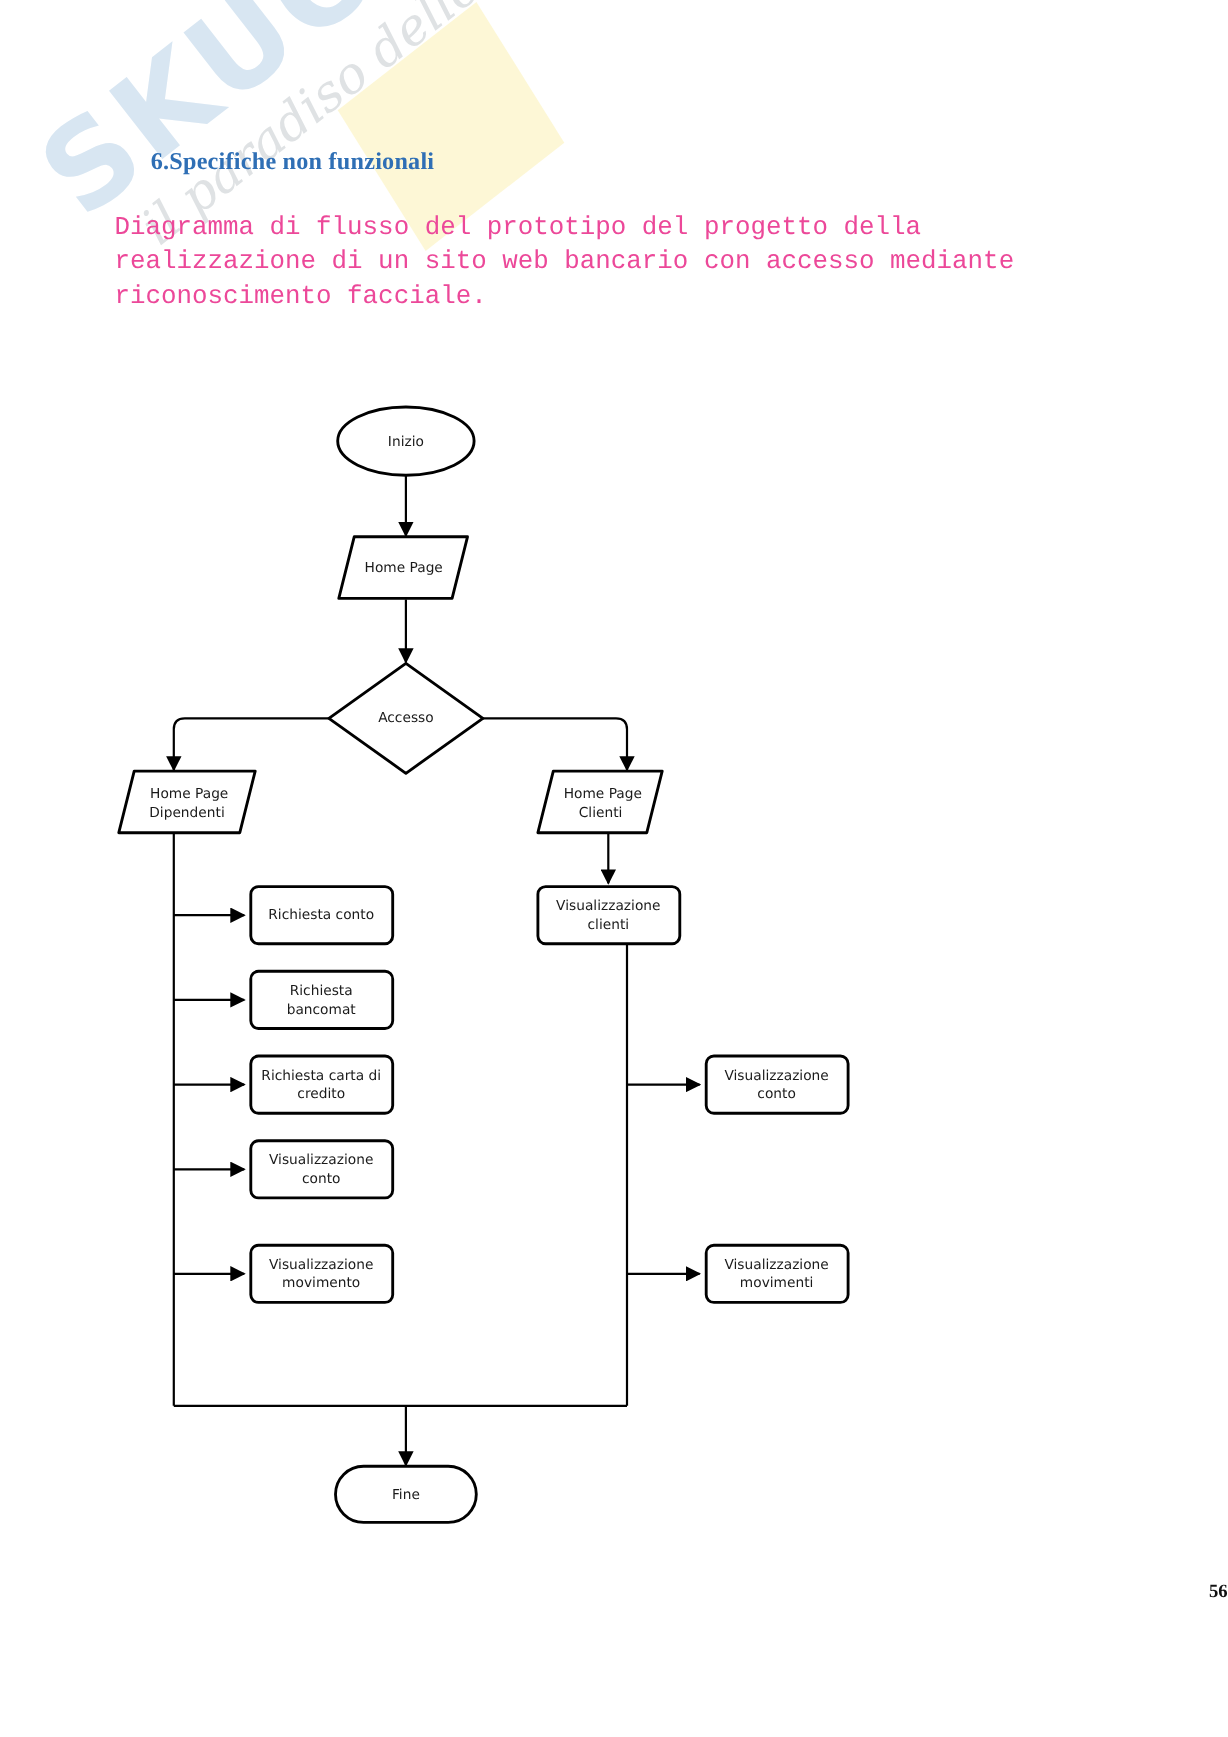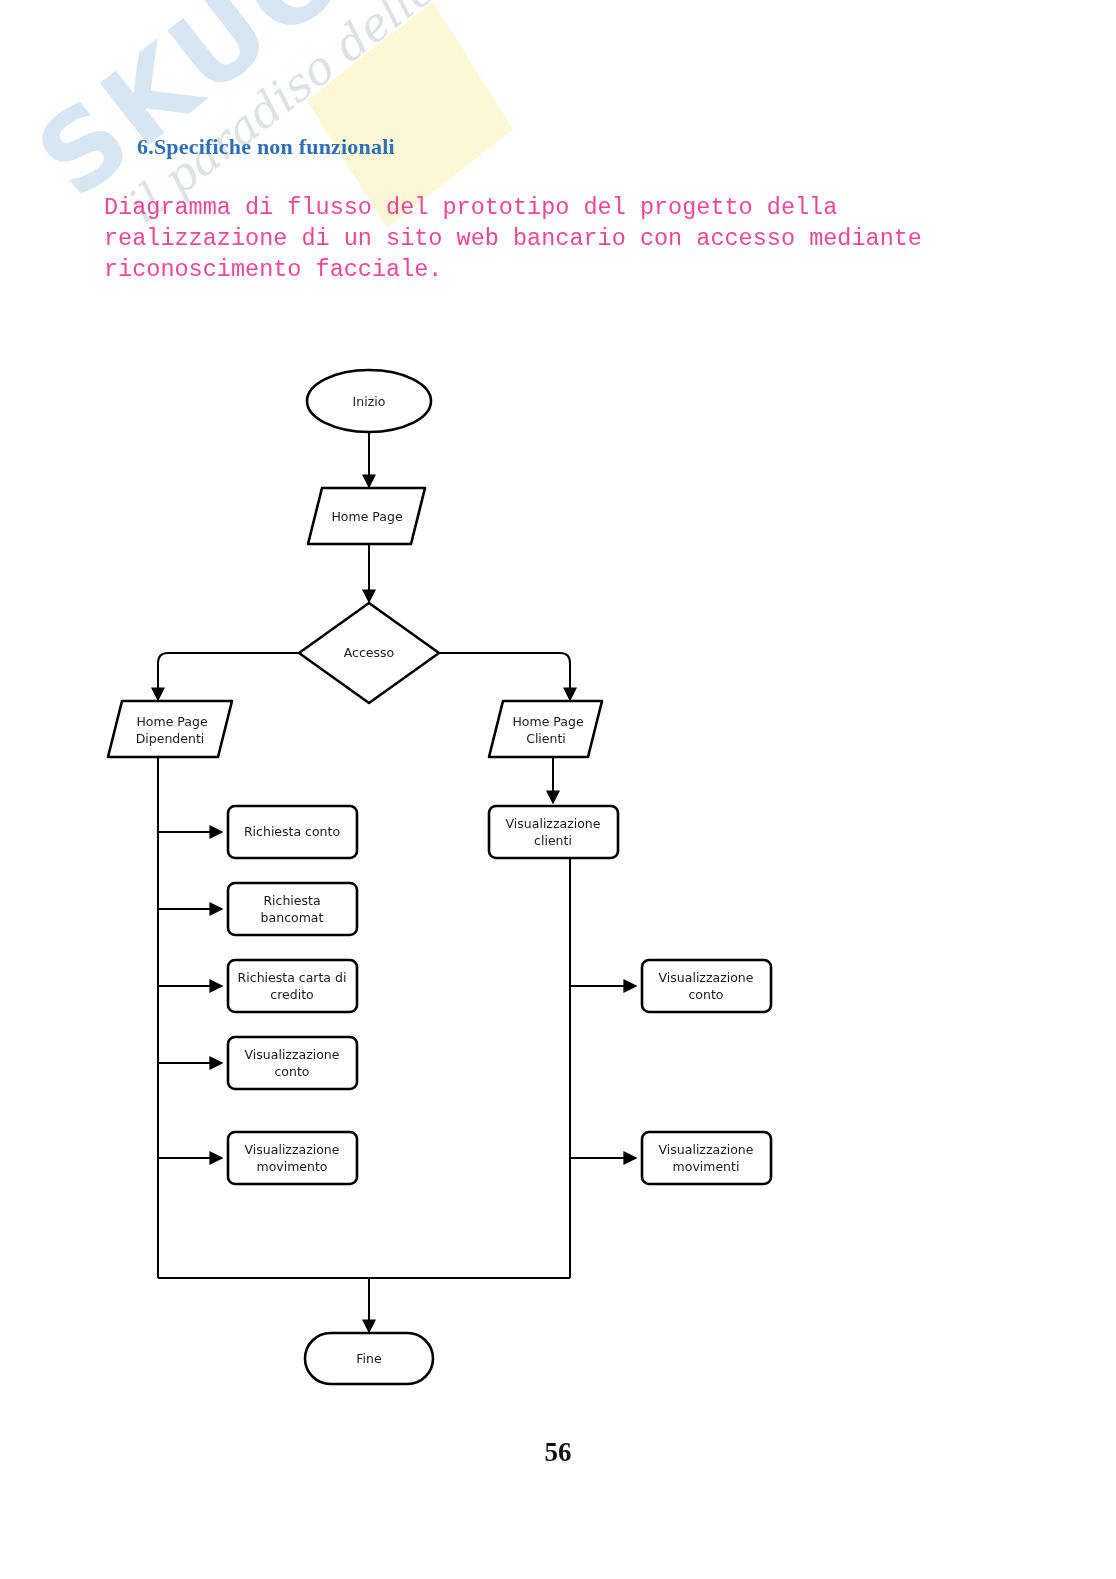--- a/index.html
+++ b/index.html
@@ -88,24 +88,24 @@
     font-family: Liberation Mono, monospace;
     font-size: 23.5px;
     line-height: 31px;
     color: #ec4899;
   }
   #page-number {
     position: absolute;
     left: 0;
     top: 1437px;
     width: 1116px;
-    text-align: center;
+    text-align: right;
     font-family: "Liberation Serif", serif;
     font-weight: bold;
-    font-size: 27px;
+    font-size: 17px;
     color: #111111;
   }
 
   
   #flow {
     position: absolute;
     left: 0;
     top: 0;
     width: 1116px;
     height: 1579px;

